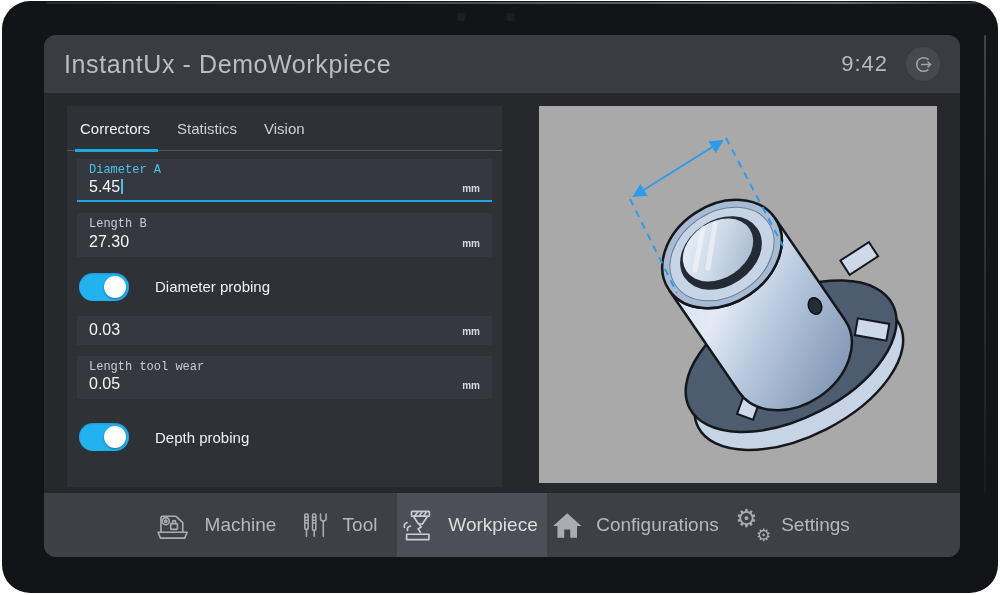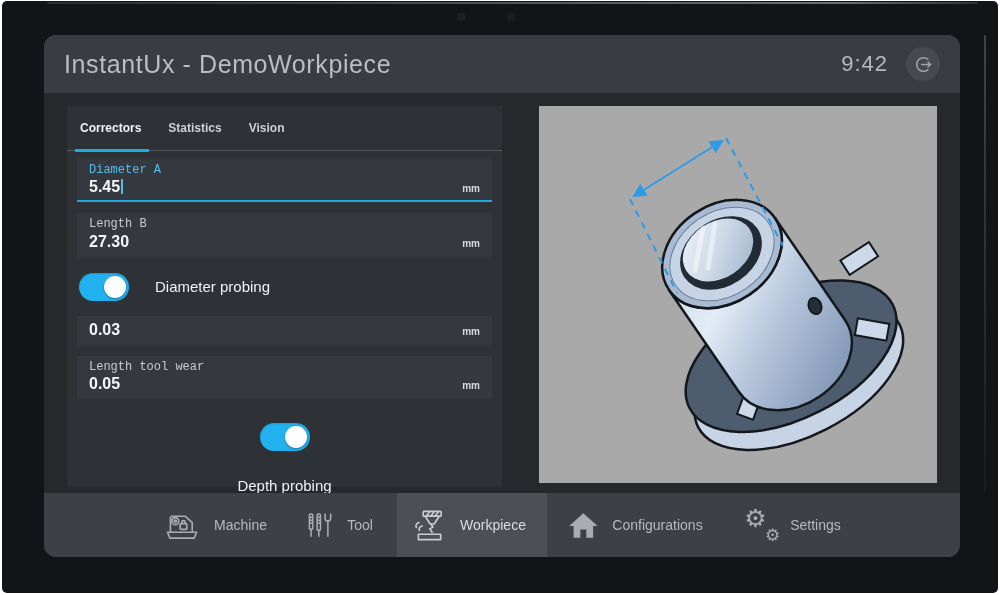--- a/index.html
+++ b/index.html
@@ -2,21 +2,21 @@
 <html style="--accent: #1fa9e2; --toggle-on: #22b2f0; --canvas-bg: #a9a9a9; --dimension-blue: #2e9be8;"><head>
 <meta charset="utf-8">
 <style>
   html,body{margin:0;padding:0;}
   body{
     width:1000px;height:595px;background:#ffffff;overflow:hidden;
     font-family:"Liberation Sans",sans-serif;position:relative;
   }
   
   .device{position:absolute;left:2px;top:1px;width:996px;height:592px;
-    background:#131417;border-radius:5px;}
+    background:#131417;border-radius:28px;}
   .device::before{content:"";position:absolute;top:1px;left:45px;right:20px;height:2px;border-radius:2px;
     background:linear-gradient(90deg,rgba(255,255,255,.10),rgba(255,255,255,.38) 85%,rgba(255,255,255,.12));}
   .device::after{content:"";position:absolute;top:34px;bottom:100px;right:12px;width:2px;border-radius:2px;
     background:linear-gradient(180deg,rgba(255,255,255,.20),rgba(255,255,255,.03));}
   .cam-dot{position:absolute;top:12px;width:8px;height:8px;border-radius:2px;background:#1d1e21;}
 
   
   .screen{position:absolute;left:42px;top:34px;width:916px;height:522px;
     background:#26282c;border-radius:12px;overflow:hidden;}
 
@@ -26,58 +26,58 @@
   .app-title{font-size:25px;font-weight:300;color:#bcbdc0;letter-spacing:.6px;}
   .header-right{margin-left:auto;display:flex;align-items:center;gap:18px;}
   .clock{font-size:22px;font-weight:300;color:#b8b9bc;letter-spacing:1px;}
   .logout-btn{width:34px;height:34px;border-radius:50%;background:#47494e;border:none;
     display:flex;align-items:center;justify-content:center;color:#a2a4a8;cursor:pointer;padding:0;}
 
   
   .panel{position:absolute;left:23px;top:71px;width:435px;height:381px;background:#2e3135;box-sizing:border-box;}
   .tabs{display:flex;align-items:center;gap:27px;height:45px;padding-left:13px;
     border-bottom:1px solid #54575d;box-sizing:border-box;}
-  .tab{font-size:12px;font-weight:700;color:#ccd0d4;position:relative;height:45px;
+  .tab{font-size:15px;font-weight:400;color:#ccd0d4;position:relative;height:45px;
     display:flex;align-items:center;cursor:pointer;}
   .tab.active{color:#f2f3f5;}
   .tab.active::after{content:"";position:absolute;left:-5px;right:-8px;bottom:-1px;height:3px;
     background:var(--accent,#1fa9e2);}
 
   .field{margin:11px 10px 0;background:#35393f;padding:4px 12px;border-bottom:2px solid transparent;cursor:text;}
   .field.first{margin-top:8px;}
   .field.focused{border-bottom-color:var(--accent,#1fa9e2);}
   .field-label{font-size:12px;line-height:1.18;color:#c9ccd1;font-family:Liberation Mono, monospace;}
   .field.focused .field-label{color:#4fc0ec;}
   .value-row{display:flex;justify-content:space-between;align-items:baseline;}
-  .field-value{font-size:16px;line-height:1.2;font-weight:700;color:#f4f6f8;text-align:right;}
+  .field-value{font-size:16px;line-height:1.2;font-weight:400;color:#f4f6f8;text-align:right;}
   .caret{display:inline-block;width:2px;height:15px;background:#4fc0ec;vertical-align:-2px;margin-left:1px;}
   .unit{font-size:10px;color:#d6d9dd;font-weight:600;}
 
   .toggle-row{display:flex;align-items:center;gap:26px;margin:16px 12px 15px;}
-  .toggle-row.last{margin-top:24px;flex-direction:column;}
+  .toggle-row.last{margin-top:24px;}
   .switch{position:relative;width:50px;height:28px;border-radius:14px;
     background:var(--toggle-on,#22b2f0);cursor:pointer;flex:0 0 auto;
     box-shadow:inset 0 1px 2px rgba(0,0,0,.15);}
   .switch .knob{position:absolute;top:3px;right:3px;width:22px;height:22px;border-radius:50%;
     background:#ffffff;box-shadow:0 1px 2px rgba(0,0,0,.35);}
   .toggle-label{font-size:15px;color:#eff1f3;}
 
   
   .viewer{position:absolute;left:495px;top:71px;width:398px;height:377px;
     background:var(--canvas-bg,#a9a9a9);cursor:grab;}
   .viewer svg{display:block;width:100%;height:100%;}
   .dim-line{stroke:var(--dimension-blue,#2e9be8);stroke-width:2;fill:none;}
   .dim-dash{stroke:var(--dimension-blue,#2e9be8);stroke-width:2;fill:none;stroke-dasharray:7 6;}
 
   
   .nav{position:absolute;left:0;right:0;bottom:0;height:64px;background:#3e4045;}
   .nav-selected-bg{position:absolute;left:353px;top:0;width:150px;height:64px;background:#4c4f55;}
   .nav-item{position:absolute;top:0;height:64px;display:flex;align-items:center;gap:13px;
     transform:translateX(-50%);color:#a9adb2;cursor:pointer;white-space:nowrap;}
-  .nav-item .nav-label{font-size:14px;color:#b5b9be;}
+  .nav-item .nav-label{font-size:19px;color:#b5b9be;}
   .nav-item.selected{color:#c9cdd2;}
   .nav-item.selected .nav-label{color:#dadde1;}
   .gears{position:relative;width:32px;height:32px;display:inline-block;font-family:"DejaVu Sans",sans-serif;line-height:1;}
   .gear-big{position:absolute;left:-1px;top:-3px;font-size:25px;}
   .gear-small{position:absolute;right:-3px;bottom:-3px;font-size:17px;}
 </style>
 </head>
 <body>
 
 <div class="device">

